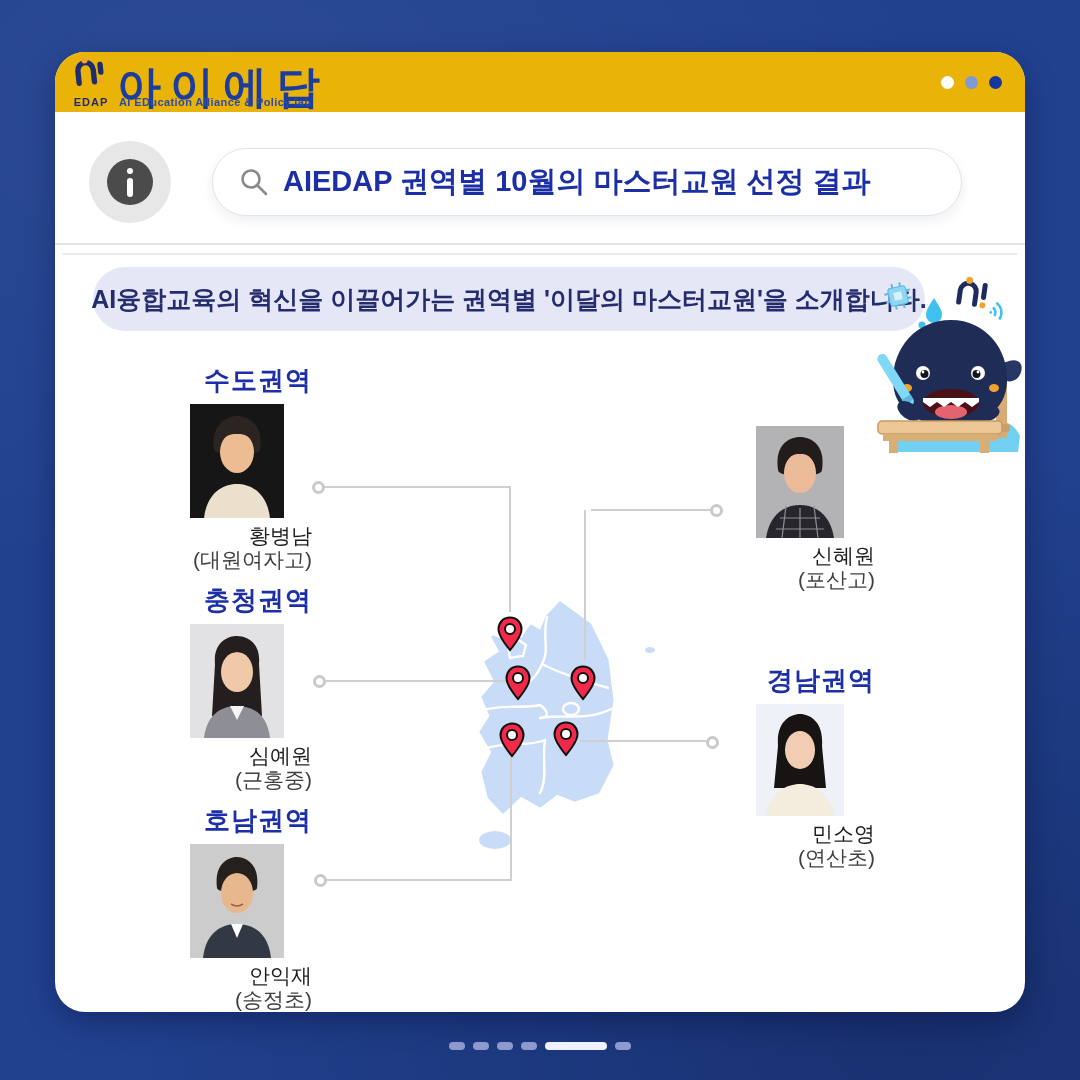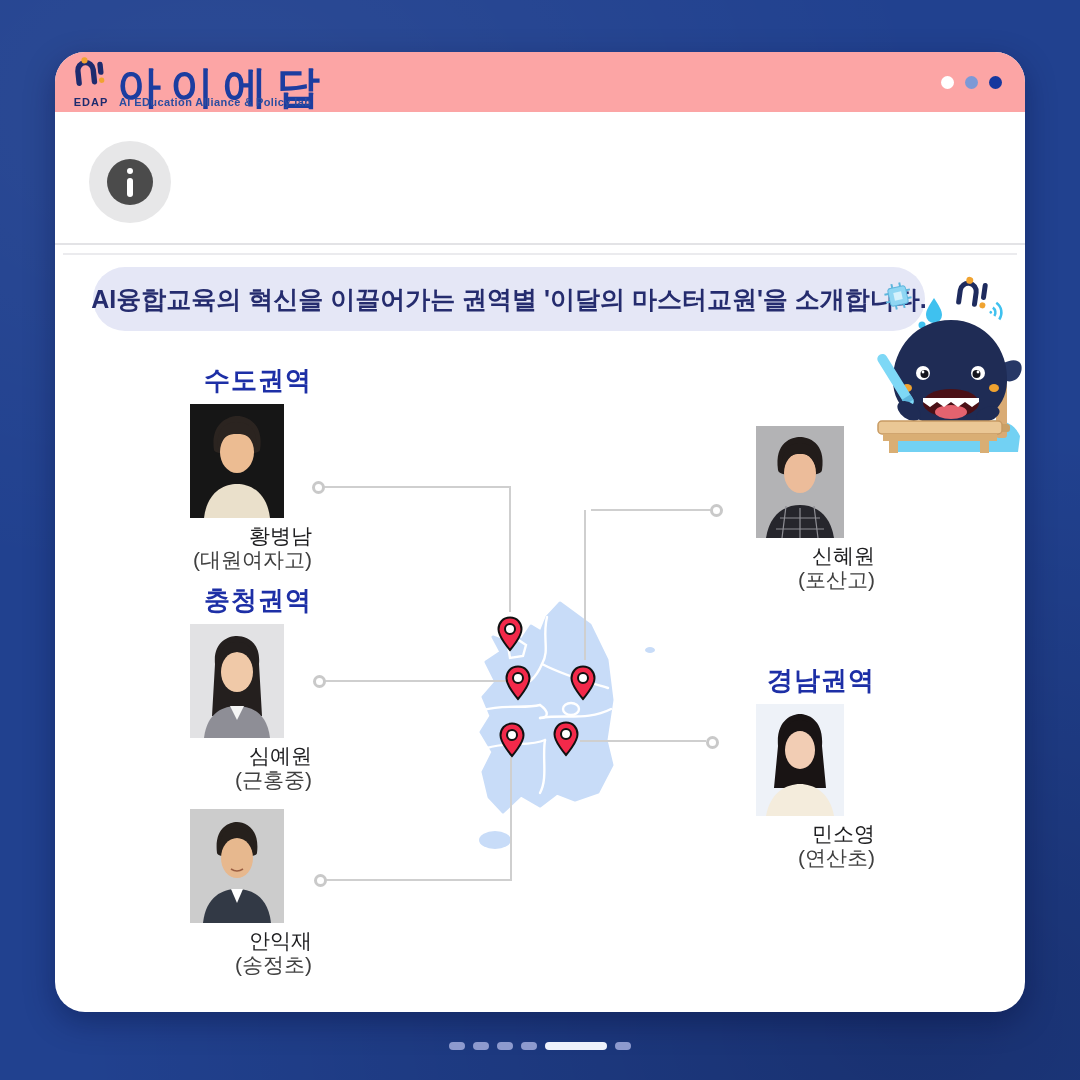--- a/index.html
+++ b/index.html
@@ -8,21 +8,21 @@
     font-family:"Liberation Sans","DejaVu Sans",sans-serif;
     background:
       radial-gradient(1200px 800px at 20% 10%, rgba(255,255,255,.05), transparent 60%),
       radial-gradient(1400px 1000px at 85% 95%, rgba(0,0,20,.25), transparent 60%),
       #21418f;
   }
   .abs{position:absolute;}
   
   .card{left:55px;top:52px;width:970px;height:960px;background:#fff;border-radius:30px;
         box-shadow:0 10px 30px rgba(0,10,50,.35);}
-  .topbar{left:0;top:0;width:970px;height:60px;background:#fca5a5;border-radius:30px 30px 0 0;}
+  .topbar{left:0;top:0;width:970px;height:60px;background:#eab308;border-radius:30px 30px 0 0;}
   .logo-mark{left:13px;top:4px;width:44px;height:40px;}
   .logo-sub{left:10px;top:44px;width:52px;text-align:center;font-size:11px;font-weight:bold;
             color:#1e2b6e;letter-spacing:1px;}
   .app-title{left:62px;top:6px;font-size:44px;font-weight:bold;color:#1c3da0;letter-spacing:9px;}
   .app-tagline{left:64px;top:44px;font-size:11px;font-weight:bold;color:#2b4da0;letter-spacing:.4px;}
   .win-dot{width:13px;height:13px;border-radius:50%;top:24px;}
   .wd1{left:886px;background:#ffffff;}
   .wd2{left:910px;background:#7d99d6;}
   .wd3{left:934px;background:#16379e;}
   
@@ -87,20 +87,27 @@
     <div class="abs win-dot wd1"></div>
     <div class="abs win-dot wd2"></div>
     <div class="abs win-dot wd3"></div>
   </div>
 
   <div class="abs info-outer">
     <div class="abs info-inner">
       <div class="abs info-dot"></div>
       <div class="abs info-bar"></div>
     </div>
+  </div>
+  <div class="abs search-pill">
+    <svg class="search-icon" viewBox="0 0 30 30">
+      <circle cx="12" cy="12" r="8.5" stroke="#8a8a8a" stroke-width="2.6" fill="none"></circle>
+      <line x1="18.5" y1="18.5" x2="27" y2="27" stroke="#8a8a8a" stroke-width="2.6" stroke-linecap="round"></line>
+    </svg>
+    <span class="search-text">AIEDAP 권역별 10월의 마스터교원 선정 결과</span>
   </div>
   <div class="abs rule1"></div>
   <div class="abs rule2"></div>
 
   <div class="abs banner">
     <span class="banner-text">AI융합교육의 혁신을 이끌어가는 권역별 '이달의 마스터교원'을 소개합니다.</span>
   </div>
 
   <svg class="abs" style="left:415px;top:536px;width:200px;height:275px;" viewBox="0 0 200 275">
     <path fill="#c8dcf8" stroke="#c8dcf8" stroke-width="3" stroke-linejoin="round" d="
@@ -183,20 +190,21 @@
         <path d="M40,82 L47,96 L54,82 Z" fill="#f5f5f5"></path>
         <ellipse class="face" cx="47" cy="48" rx="16" ry="20"></ellipse>
         <path class="hair" d="M29,46 C27,24 37,18 47,18 C57,18 67,24 65,46 C61,32 56,28 47,28 C38,28 33,32 29,46 Z"></path>
       </svg>
     </div>
     <div class="t-name">심예원</div>
     <div class="t-school">(근홍중)</div>
   </div>
 
   <div class="abs region r-honam">
+    <div class="region-label">호남권역</div>
     <div class="photo">
       <svg class="p3" viewBox="0 0 94 114" width="94" height="114">
         <rect class="bg" width="94" height="114"></rect>
         <path class="hair" d="M27,44 C24,20 38,13 47,13 C56,13 70,20 67,44 C67,50 27,50 27,44 Z"></path>
         <path class="body" d="M13,114 C16,87 33,80 47,80 C61,80 78,87 81,114 Z"></path>
         <path d="M41,80 L47,94 L53,80 Z" fill="#fff"></path>
         <ellipse class="face" cx="47" cy="49" rx="16" ry="20"></ellipse>
         <path d="M41,60 q6,4 12,0" stroke="#9c5f42" stroke-width="1.6" fill="none"></path>
         <path class="hair" d="M30,44 C28,24 38,19 47,19 C56,19 66,24 64,44 C59,31 55,29 47,29 C39,29 35,31 30,44 Z"></path>
       </svg>

